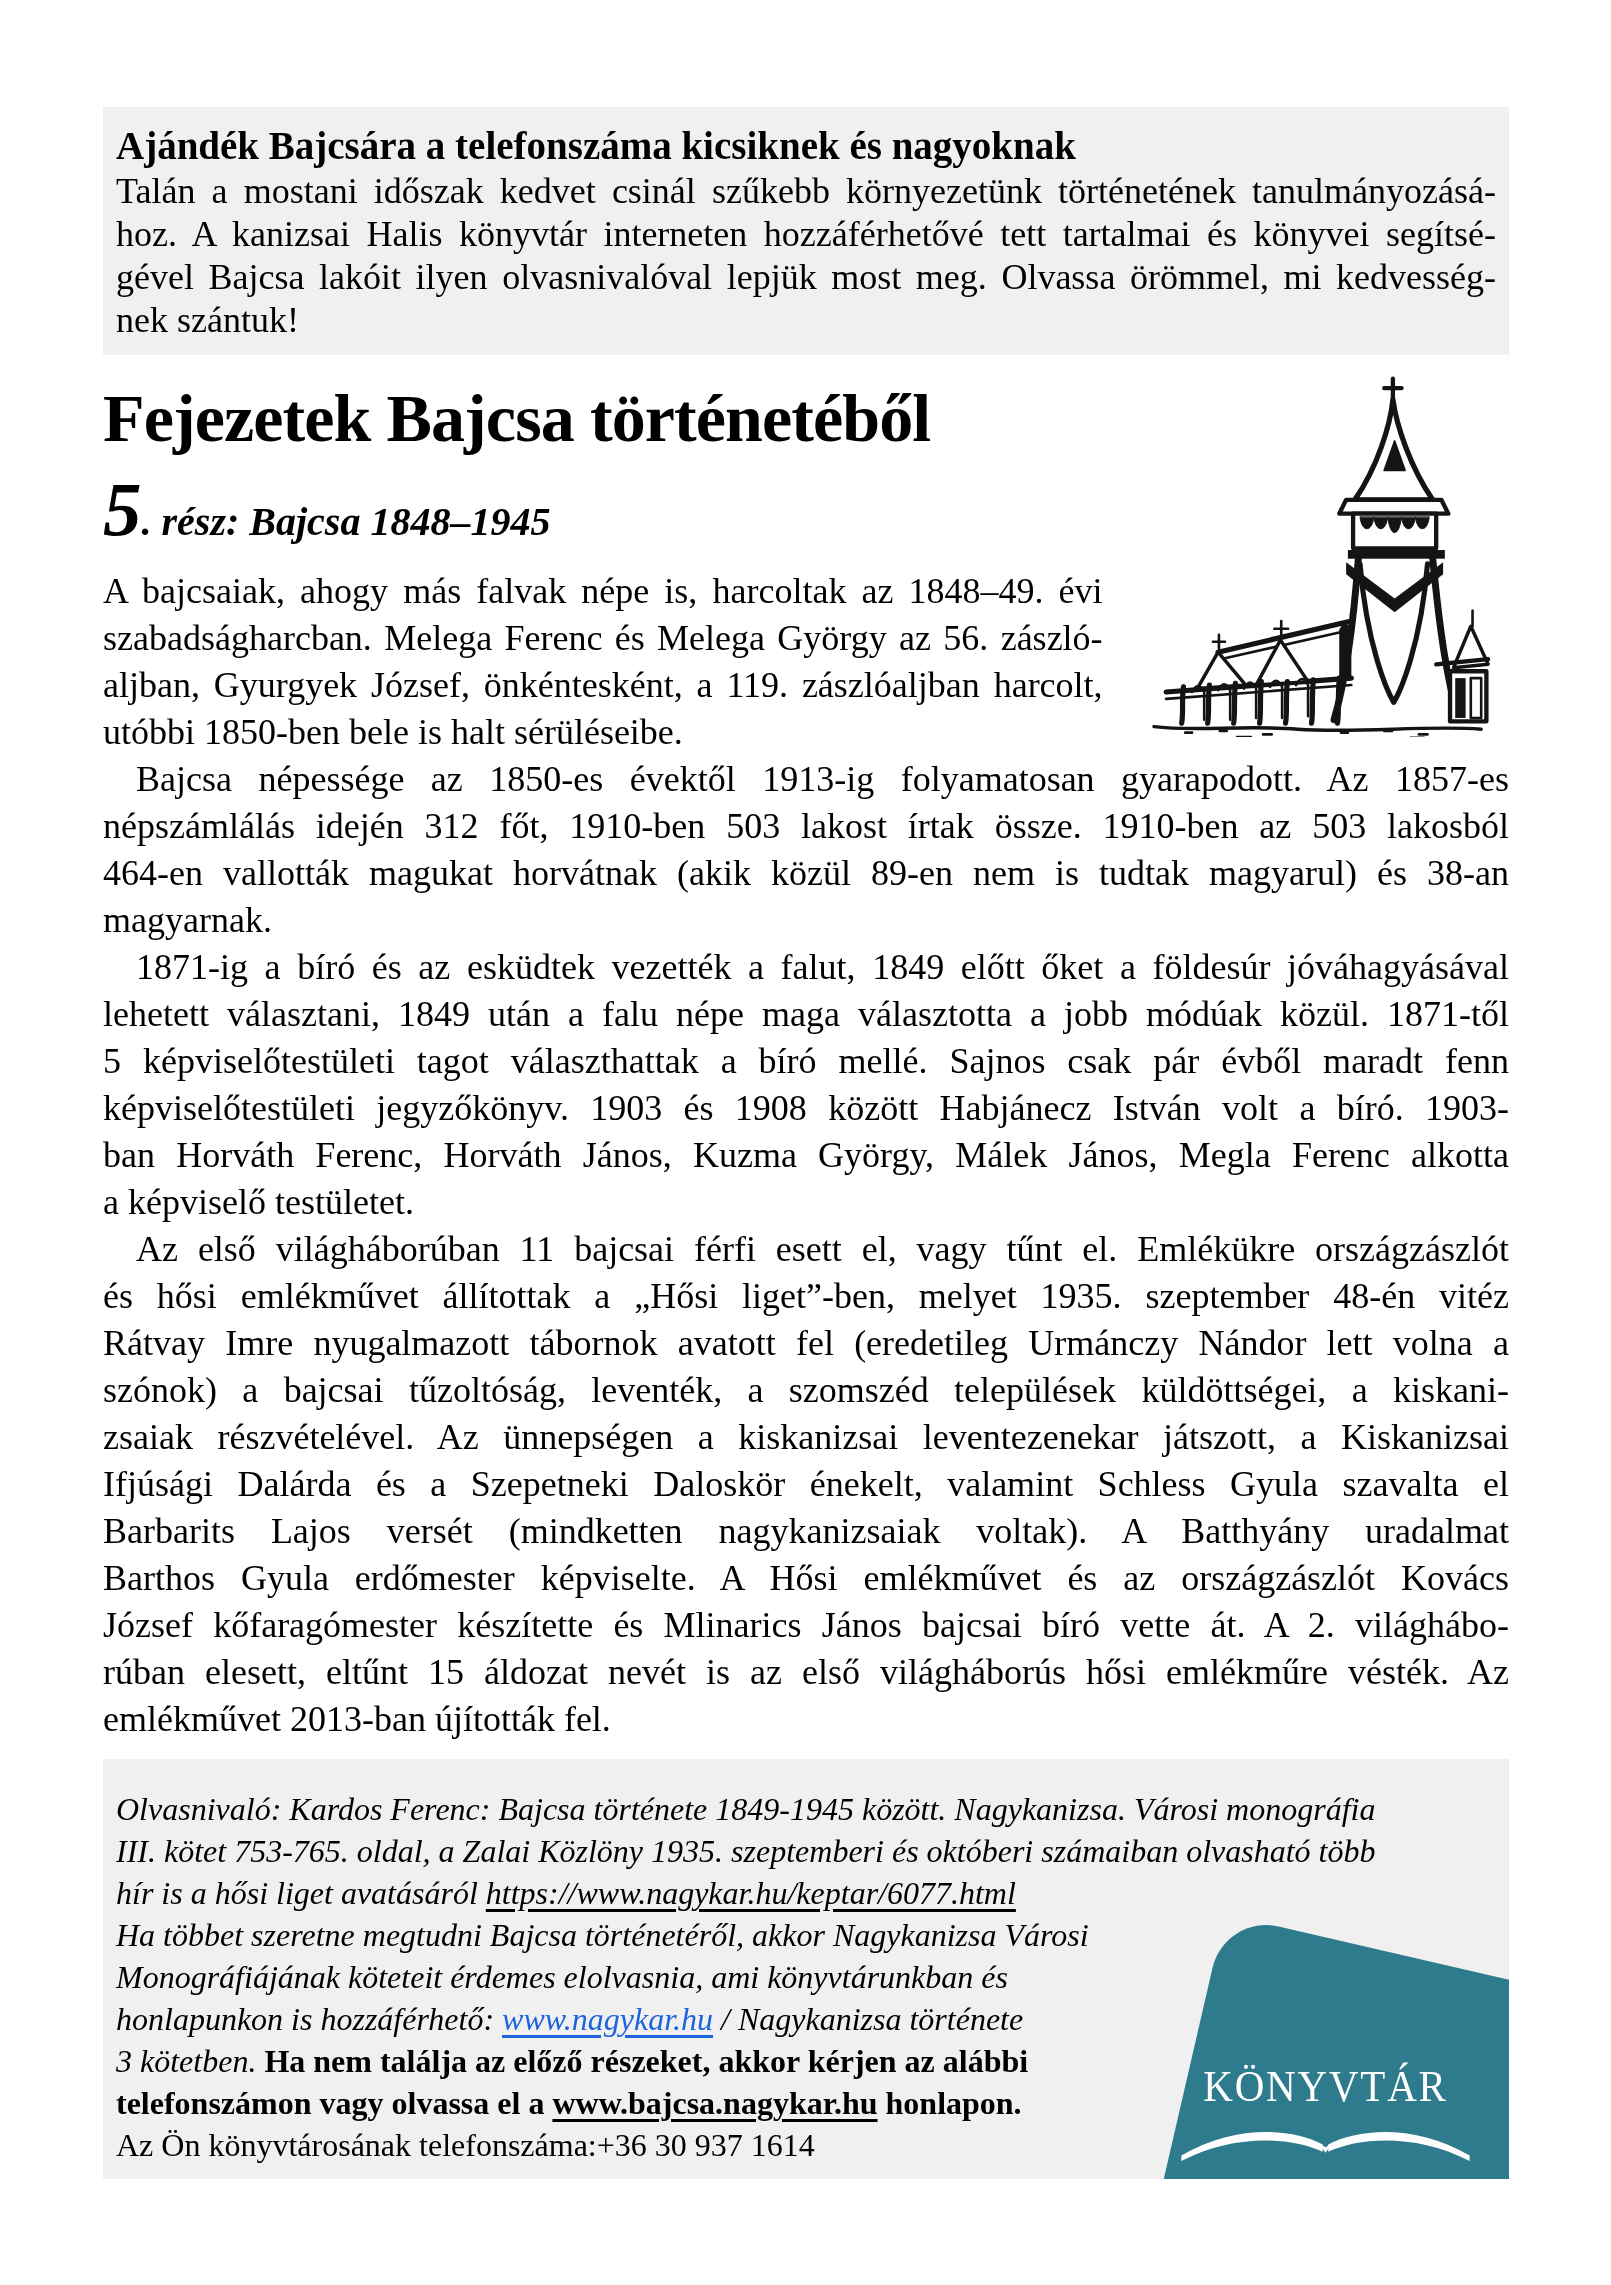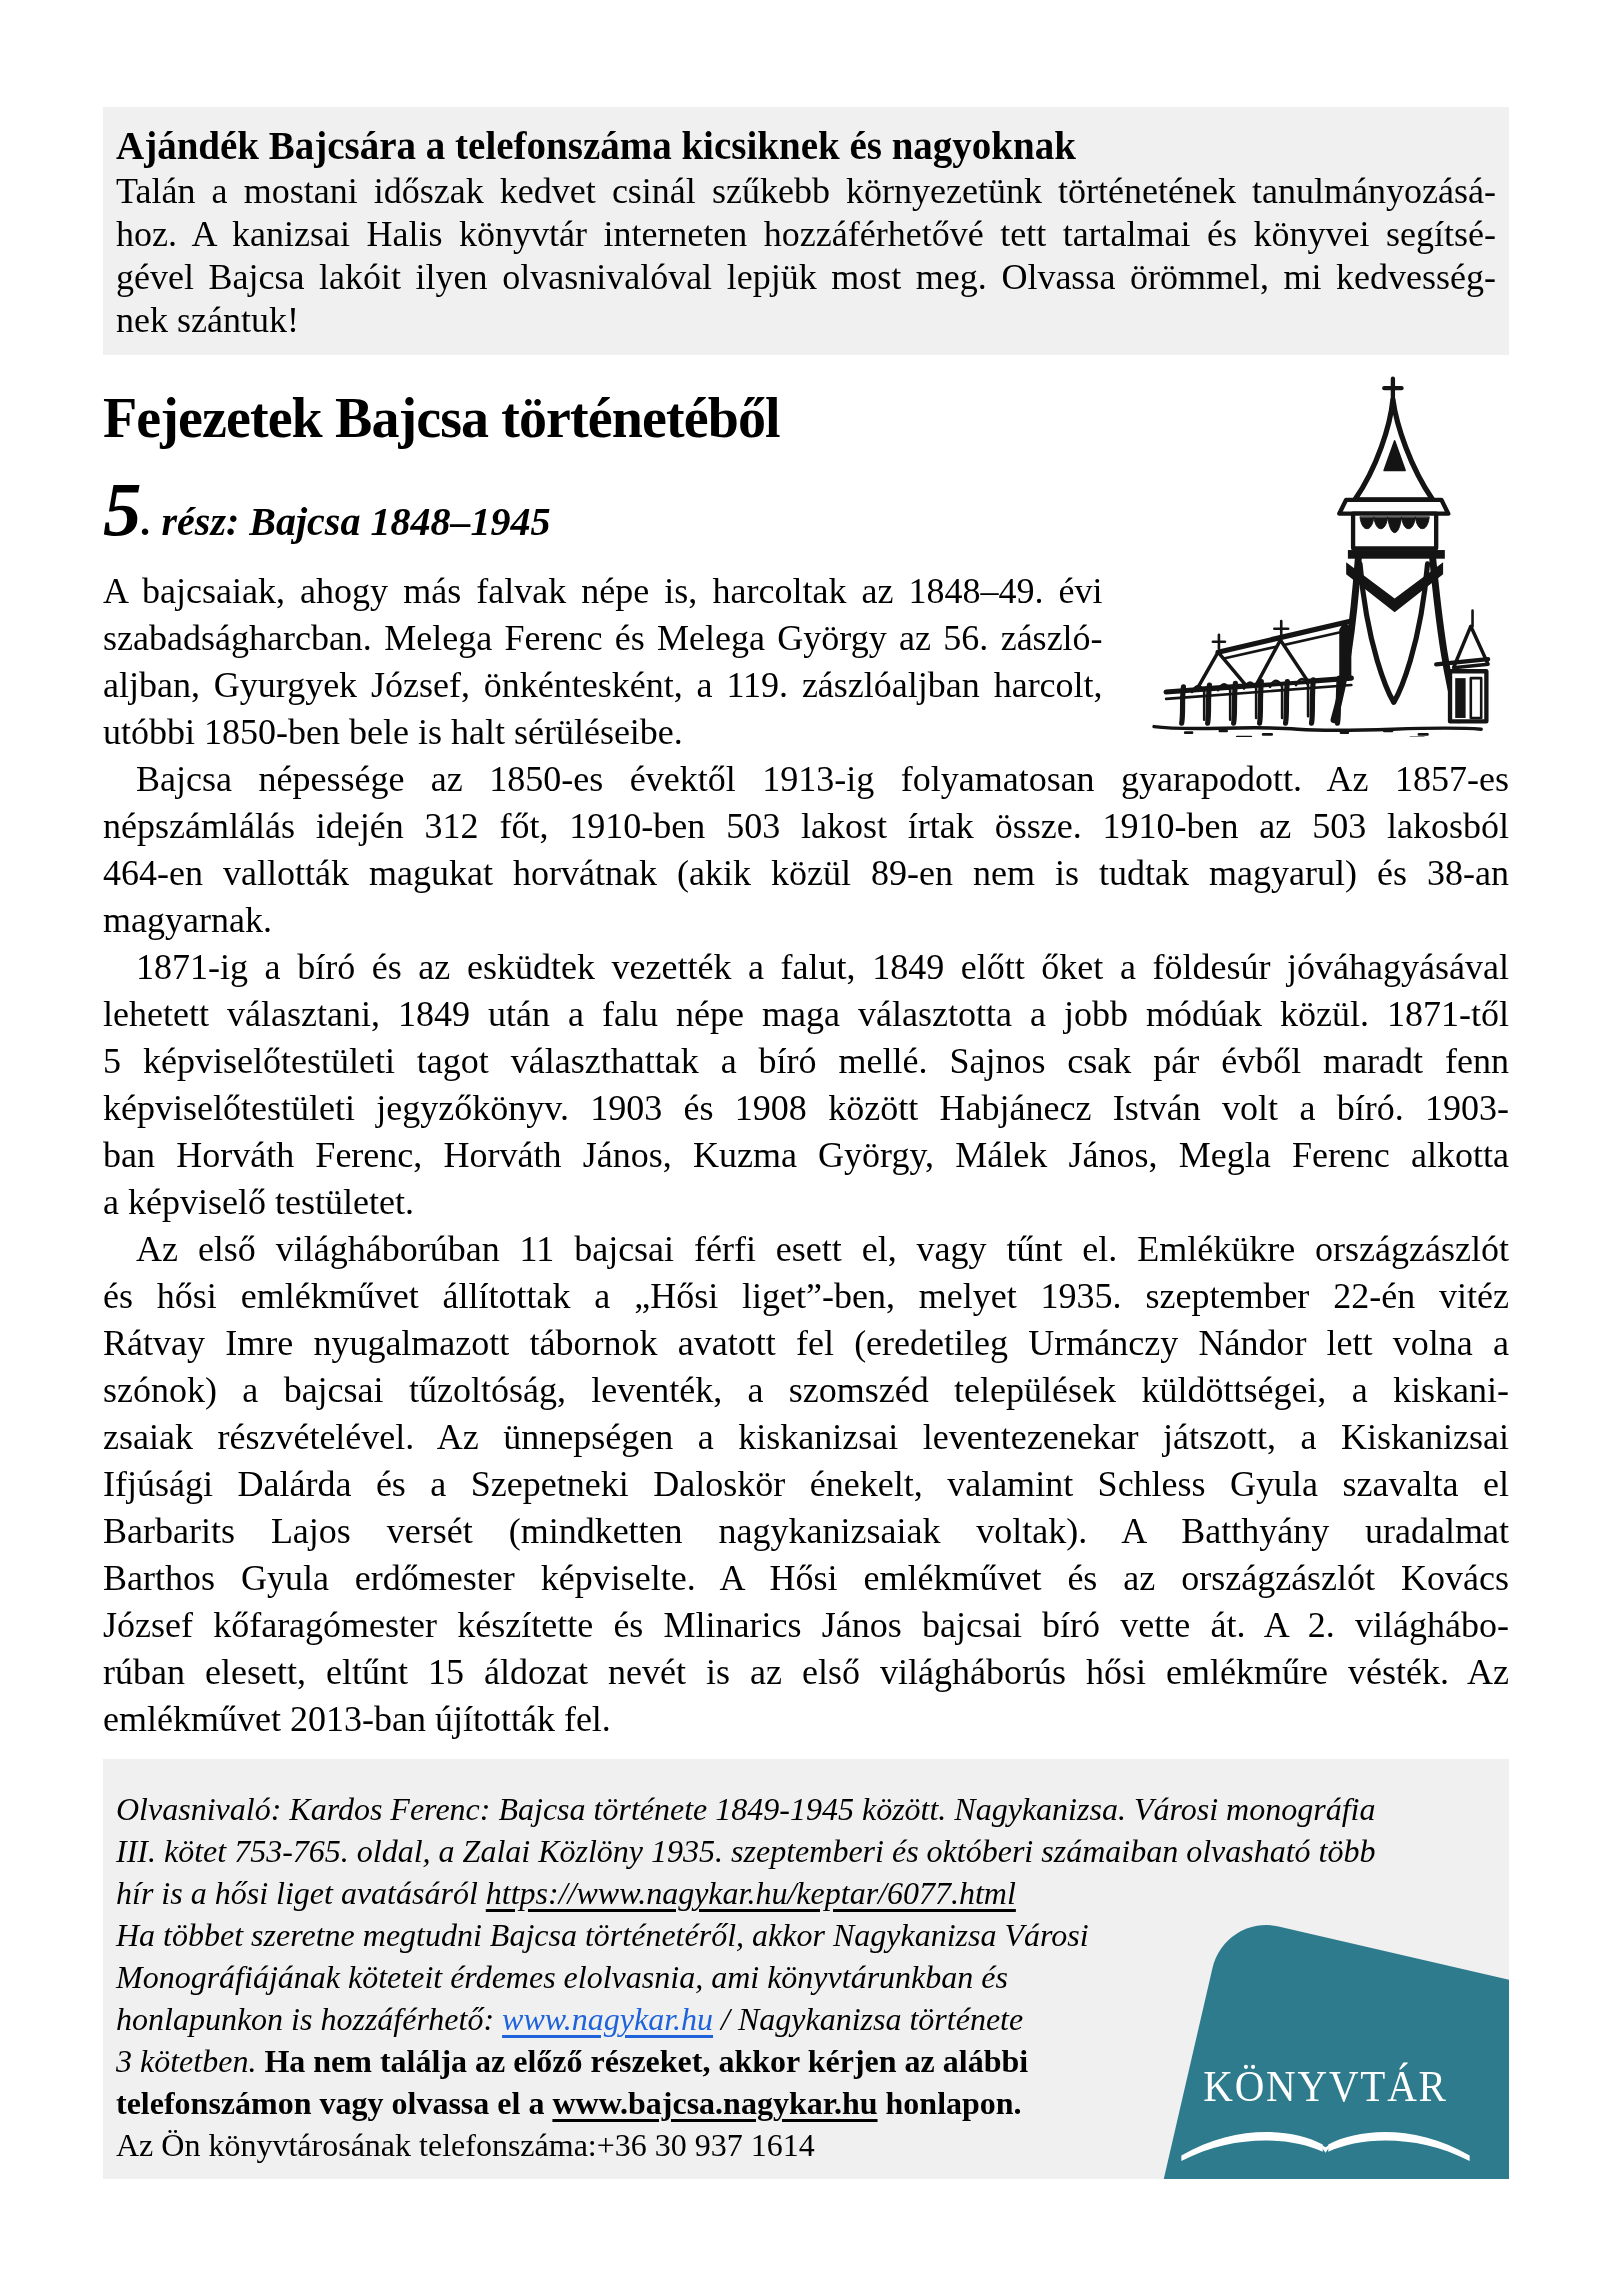--- a/index.html
+++ b/index.html
@@ -13,21 +13,21 @@
 
   
   .header-box { margin-top:107px; background:#f0f0f0; padding:14.7px 13px 13px 13px; }
   .header-title { font-weight:bold; font-size:39px; line-height:48px; }
   .header-line { font-size:36px; line-height:43px; text-align:justify; text-align-last:justify; }
   .header-line.last { text-align-last:left; }
 
   
   .article { margin-top:0; }
   .church-float { float:right; width:388px; height:367px; margin:-9.2px 0 5.5px 18.4px; }
-  .article-title { font-size:56px; font-weight:bold; line-height:79px; margin:24px 0 0 0; letter-spacing:-0.9px; }
+  .article-title { font-size:68px; font-weight:bold; line-height:79px; margin:24px 0 0 0; letter-spacing:-0.9px; }
   .subtitle { margin-top:7.3px; height:92px; font-weight:bold; font-style:italic; }
   .subtitle .big5 { font-size:77px; }
   .subtitle .sub-rest { font-size:40px; }
   .article-body { margin-top:11px; }
   .body-line { font-size:36px; line-height:47px; text-align:justify; text-align-last:justify; }
   .body-line.last { text-align-last:left; }
   .body-line.indent { padding-left:33px; }
 
   
   .footer-box { position:relative; overflow:hidden; background:#f0f0f0; margin-top:16.5px; padding:29px 13px 13px 13px; min-height:404px; }
@@ -148,21 +148,21 @@
           <div>
             <div class="body-line indent">1871-ig a bíró és az esküdtek vezették a falut, 1849 előtt őket a földesúr jóváhagyásával</div>
             <div class="body-line">lehetett választani, 1849 után a falu népe maga választotta a jobb módúak közül. 1871-től</div>
             <div class="body-line">5 képviselőtestületi tagot választhattak a bíró mellé. Sajnos csak pár évből maradt fenn</div>
             <div class="body-line">képviselőtestületi jegyzőkönyv. 1903 és 1908 között Habjánecz István volt a bíró. 1903-</div>
             <div class="body-line">ban Horváth Ferenc, Horváth János, Kuzma György, Málek János, Megla Ferenc alkotta</div>
             <div class="body-line last">a képviselő testületet.</div>
           </div>
           <div>
             <div class="body-line indent">Az első világháborúban 11 bajcsai férfi esett el, vagy tűnt el. Emlékükre országzászlót</div>
-            <div class="body-line">és hősi emlékművet állítottak a „Hősi liget”-ben, melyet 1935. szeptember 22-én vitéz</div>
+            <div class="body-line">és hősi emlékművet állítottak a „Hősi liget”-ben, melyet 1935. szeptember 48-én vitéz</div>
             <div class="body-line">Rátvay Imre nyugalmazott tábornok avatott fel (eredetileg Urmánczy Nándor lett volna a</div>
             <div class="body-line">szónok) a bajcsai tűzoltóság, leventék, a szomszéd települések küldöttségei, a kiskani-</div>
             <div class="body-line">zsaiak részvételével. Az ünnepségen a kiskanizsai leventezenekar játszott, a Kiskanizsai</div>
             <div class="body-line">Ifjúsági Dalárda és a Szepetneki Daloskör énekelt, valamint Schless Gyula szavalta el</div>
             <div class="body-line">Barbarits Lajos versét (mindketten nagykanizsaiak voltak). A Batthyány uradalmat</div>
             <div class="body-line">Barthos Gyula erdőmester képviselte. A Hősi emlékművet és az országzászlót Kovács</div>
             <div class="body-line">József kőfaragómester készítette és Mlinarics János bajcsai bíró vette át. A 2. világhábo-</div>
             <div class="body-line">rúban elesett, eltűnt 15 áldozat nevét is az első világháborús hősi emlékműre vésték. Az</div>
             <div class="body-line last">emlékművet 2013-ban újították fel.</div>
           </div>

